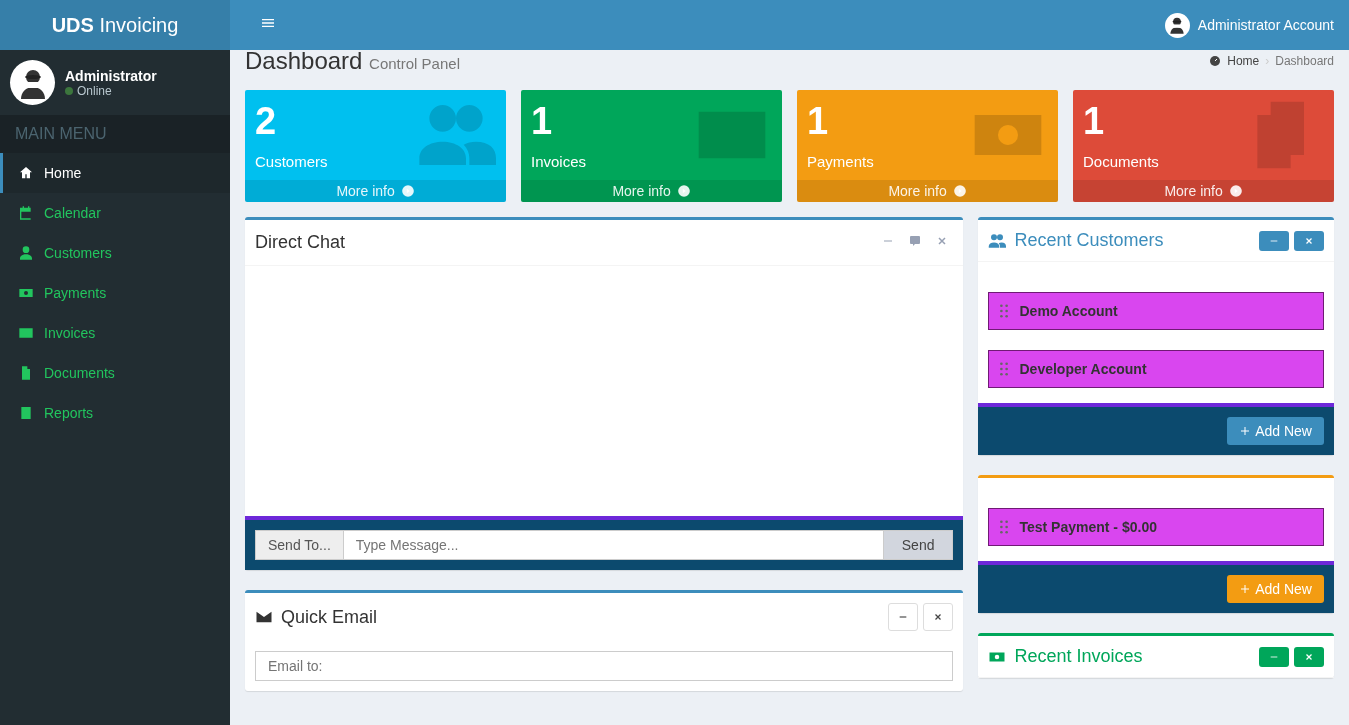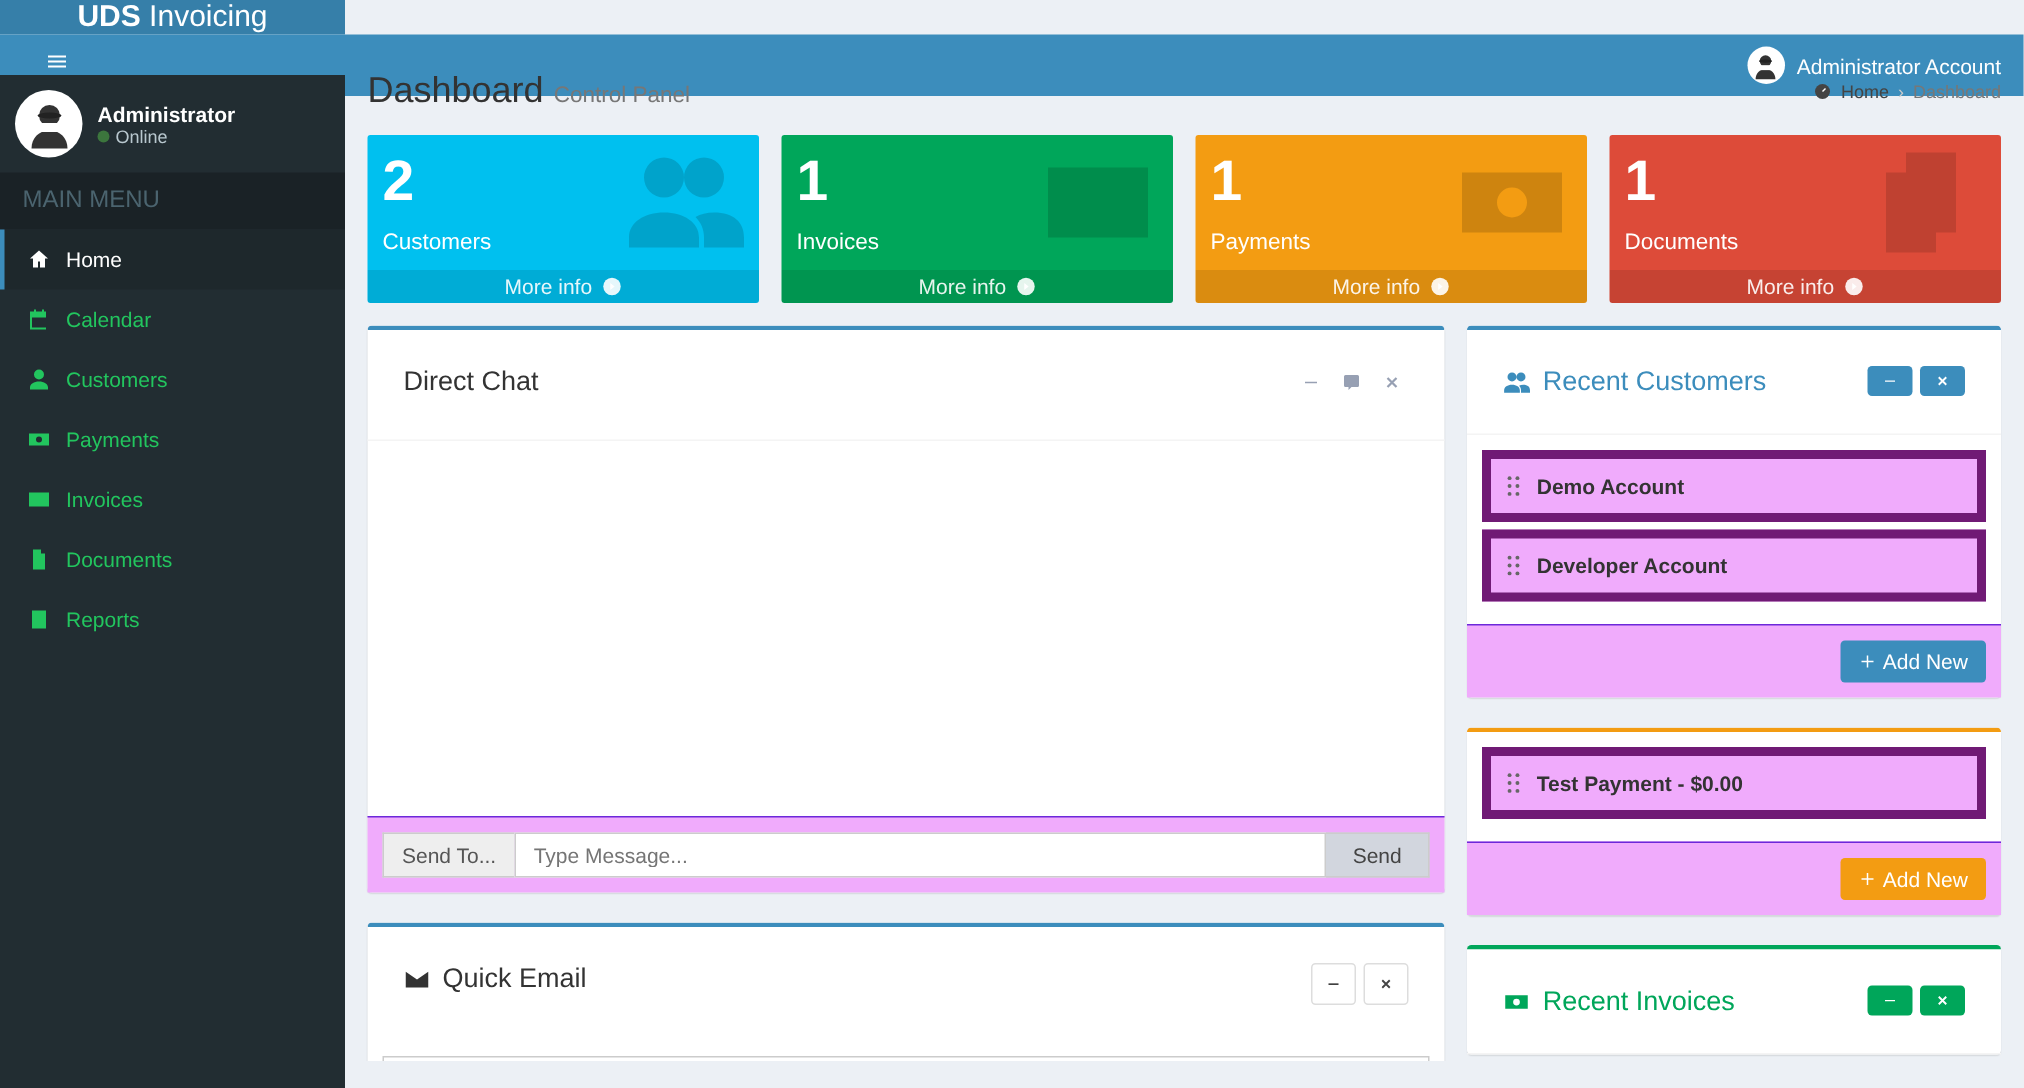--- a/index.html
+++ b/index.html
@@ -8,21 +8,21 @@
   font-size: 14px;
   background: #ecf0f5;
   color: #333;
   width: 1349px;
   height: 725px;
   overflow: hidden;
 }
 a { text-decoration: none; color: inherit; }
 
 
-.main-header { height: 32px; display: flex; flex-direction: column; }
+.main-header { height: 32px; display: flex; }
 .logo {
   width: 230px; height: 50px; background: #367fa9; color: #fff;
   display: flex; align-items: center; justify-content: center;
   font-size: 20px; font-weight: 300;
 }
 .logo b { font-weight: 700; }
 .navbar {
   flex: 1; background: #3c8dbc; height: 50px;
   display: flex; align-items: center; justify-content: space-between;
   padding: 0 15px;
@@ -109,34 +109,34 @@
 
 .box {
   background: #fff; border-top: 3px solid #d2d6de;
   margin-bottom: 20px; box-shadow: 0 1px 1px rgba(0,0,0,0.1);
   border-radius: 3px;
 }
 .box.box-primary-b { border-top-color: #3c8dbc; }
 .box.box-success-b { border-top-color: #00a65a; }
 .box.box-warning-b { border-top-color: #f39c12; }
 .box-header {
-  padding: 24px; display: flex; align-items: flex-start; justify-content: space-between;
+  padding: 10px; display: flex; align-items: center; justify-content: space-between;
 }
 .box-header.with-border { border-bottom: 1px solid #f4f4f4; }
 .box-title { font-size: 18px; font-weight: 400; display: flex; align-items: center; gap: 8px; }
 .box-title .hdr-icon { width: 18px; height: 18px; fill: currentColor; }
 .box-tools { display: flex; gap: 5px; }
 .btn-box-tool {
   background: transparent; border: none; color: #97a0b3;
   padding: 5px; font-size: 12px; cursor: pointer;
 }
 .btn-box-tool svg { width: 12px; height: 12px; fill: currentColor; }
 .box-body { padding: 10px; }
 .box-footer {
-  border-top: 1px solid #6d28d9; padding: 10px; background: #f0abfc;
+  border-top: 4px solid #6d28d9; padding: 10px; background: #0c4a6e;
   text-align: right;
 }
 
 .chat-body { height: 250px; padding: 10px; }
 .chat-footer { display: flex; }
 .input-group-addon {
   background: #eee; border: 1px solid #ccc; border-right: none;
   padding: 6px 12px; font-size: 14px; color: #555;
 }
 .chat-input {
@@ -166,22 +166,22 @@
 .btn-sm svg { width: 10px; height: 10px; fill: currentColor; }
 .bg-blue-btn { background: #3c8dbc; }
 .bg-yellow-btn { background: #f39c12; }
 .bg-green-btn { background: #00a65a; }
 .btn-default-sm {
   background: #fff; color: #444; border: 1px solid #ddd;
   padding: 5px 9px; font-size: 14px; border-radius: 3px; cursor: pointer;
 }
 .list-item {
   display: flex; align-items: center; gap: 10px;
-  background: #f0abfc; padding: 10px; margin-bottom: 5px;
-  font-weight: 600; font-size: 14px; border: 6px solid #701a75;
+  background: #d946ef; padding: 10px; margin-bottom: 5px;
+  font-weight: 600; font-size: 14px; border: 1px solid #701a75; margin-top: 20px;
 }
 .grip { width: 10px; height: 14px; fill: #666; }
 .btn-add { padding: 6px 12px; font-size: 14px; }
 .btn-add svg { width: 12px; height: 12px; }
 </style>
 </head>
 <body>
 
 <svg width="0" height="0" style="position:absolute">
   <defs>

